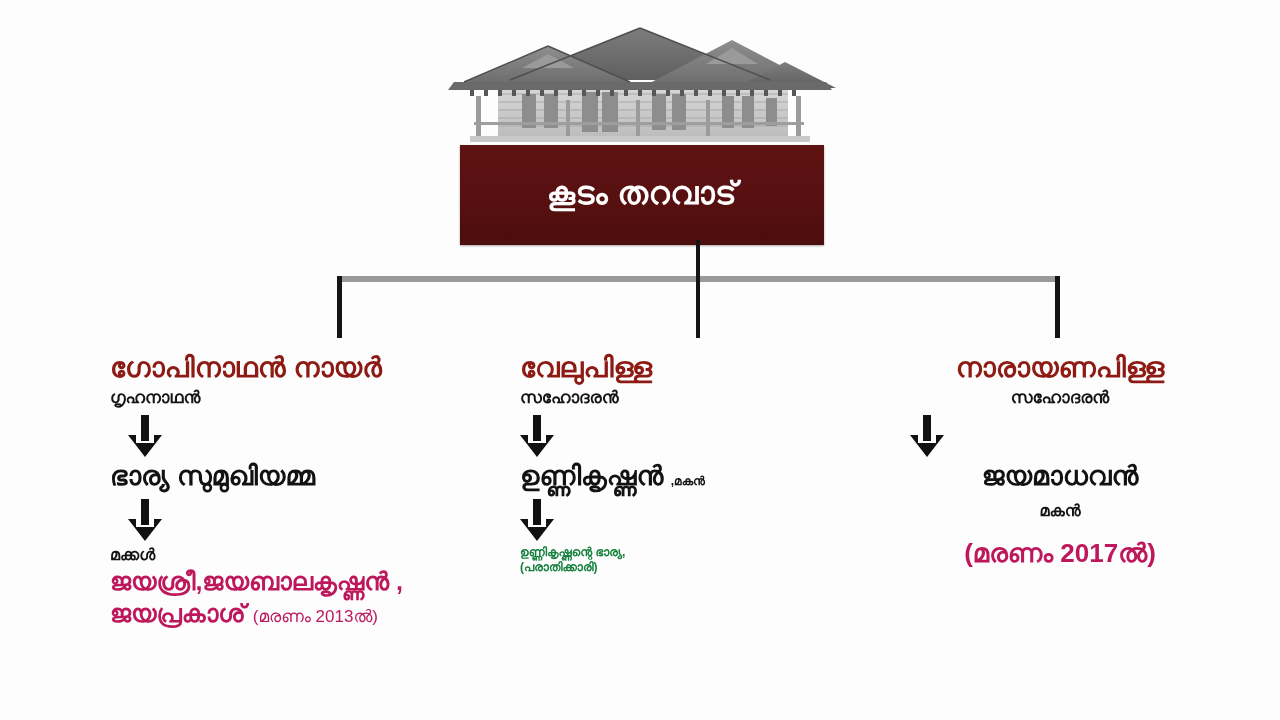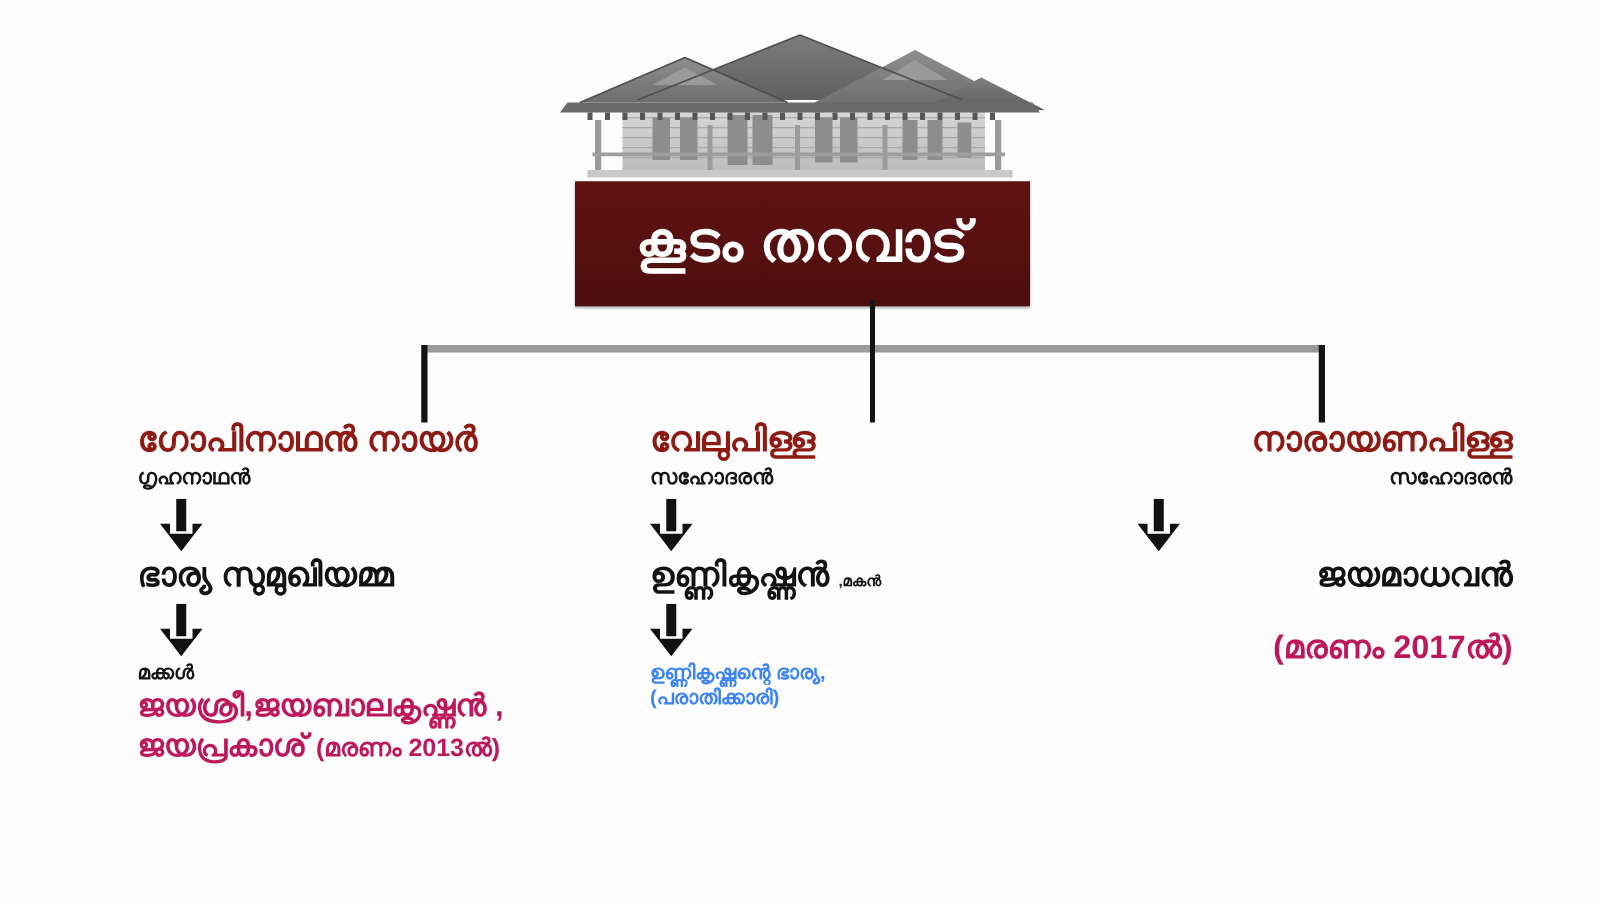--- a/index.html
+++ b/index.html
@@ -50,34 +50,34 @@
     box-sizing: border-box;
   }
   .root-line {
     color: #ffffff;
     font-weight: bold;
     letter-spacing: 0.5px;
     line-height: 1.04;
     text-align: center;
     white-space: nowrap;
   }
-  #root-line-1 { font-size: 45px; margin-bottom: 2px; }
+  #root-line-1 { font-size: 32px; margin-bottom: 2px; }
   #root-line-2 { font-size: 30px; }
 
   
   #connector { position: absolute; left: 0; top: 240px; width: 1280px; height: 110px; }
 
   
   .column {
     position: absolute;
-    top: 336px;
+    top: 352px;
   }
   #col-left  { left: 110px;  width: 400px; text-align: left; }
   #col-mid   { left: 520px;  width: 360px; }
-  #col-right { left: 910px;  width: 300px; text-align: right; }
+  #col-right { left: 910px;  width: 300px; text-align: center; }
 
   .person-name {
     color: #8e1a14;
     font-weight: bold;
     font-size: 28px;
     line-height: 1.12;
     white-space: nowrap;
   }
   .person-role {
     color: #141414;
@@ -90,23 +90,23 @@
     color: #121212;
     font-weight: bold;
     font-size: 27px;
     line-height: 1.18;
   }
   .node-major .suffix {
     font-size: 12px;
     font-weight: bold;
   }
   .node-sub {
-    color: #3b82f6;
-    font-weight: bold;
-    font-size: 16px;
+    color: #15803d;
+    font-weight: bold;
+    font-size: 12px;
     line-height: 1.25;
   }
   .node-small {
     color: #141414;
     font-weight: bold;
     font-size: 16px;
     line-height: 1.25;
   }
   .node-mid {
     color: #be185d;
@@ -115,22 +115,22 @@
     line-height: 1.3;
     margin-top: 16px;
   }
   .node-children {
     color: #be185d;
     font-weight: bold;
     font-size: 25px;
     line-height: 1.3;
   }
   .node-children .death-note {
-    font-size: 20px;
-    font-weight: bold;
+    font-size: 17px;
+    font-weight: normal;
   }
 
   
   .arrow-down {
     display: block;
     width: 34px;
     height: 42px;
   }
   .arrow-wrap-left   { margin: 6px 0 4px 18px; }
   .arrow-wrap-center { margin: 6px auto 4px auto; }
@@ -321,16 +321,17 @@
 
     <div class="arrow-wrap-center">
       <svg class="arrow-down" viewBox="0 0 34 42" xmlns="http://www.w3.org/2000/svg">
         <rect x="13" y="0" width="8" height="26" fill="#111111"></rect>
         <polygon points="17,42 0,20 8,20 8,28 26,28 26,20 34,20" fill="#111111"></polygon>
       </svg>
     </div>
 
     <div class="node-major">ജയമാധവൻ</div>
     <div class="spacer-sm"></div>
+    <div class="node-small">മകൻ</div>
     <div class="node-mid">(മരണം 2017ൽ)</div>
   </div>
 
 </div>
 
 </body></html>

